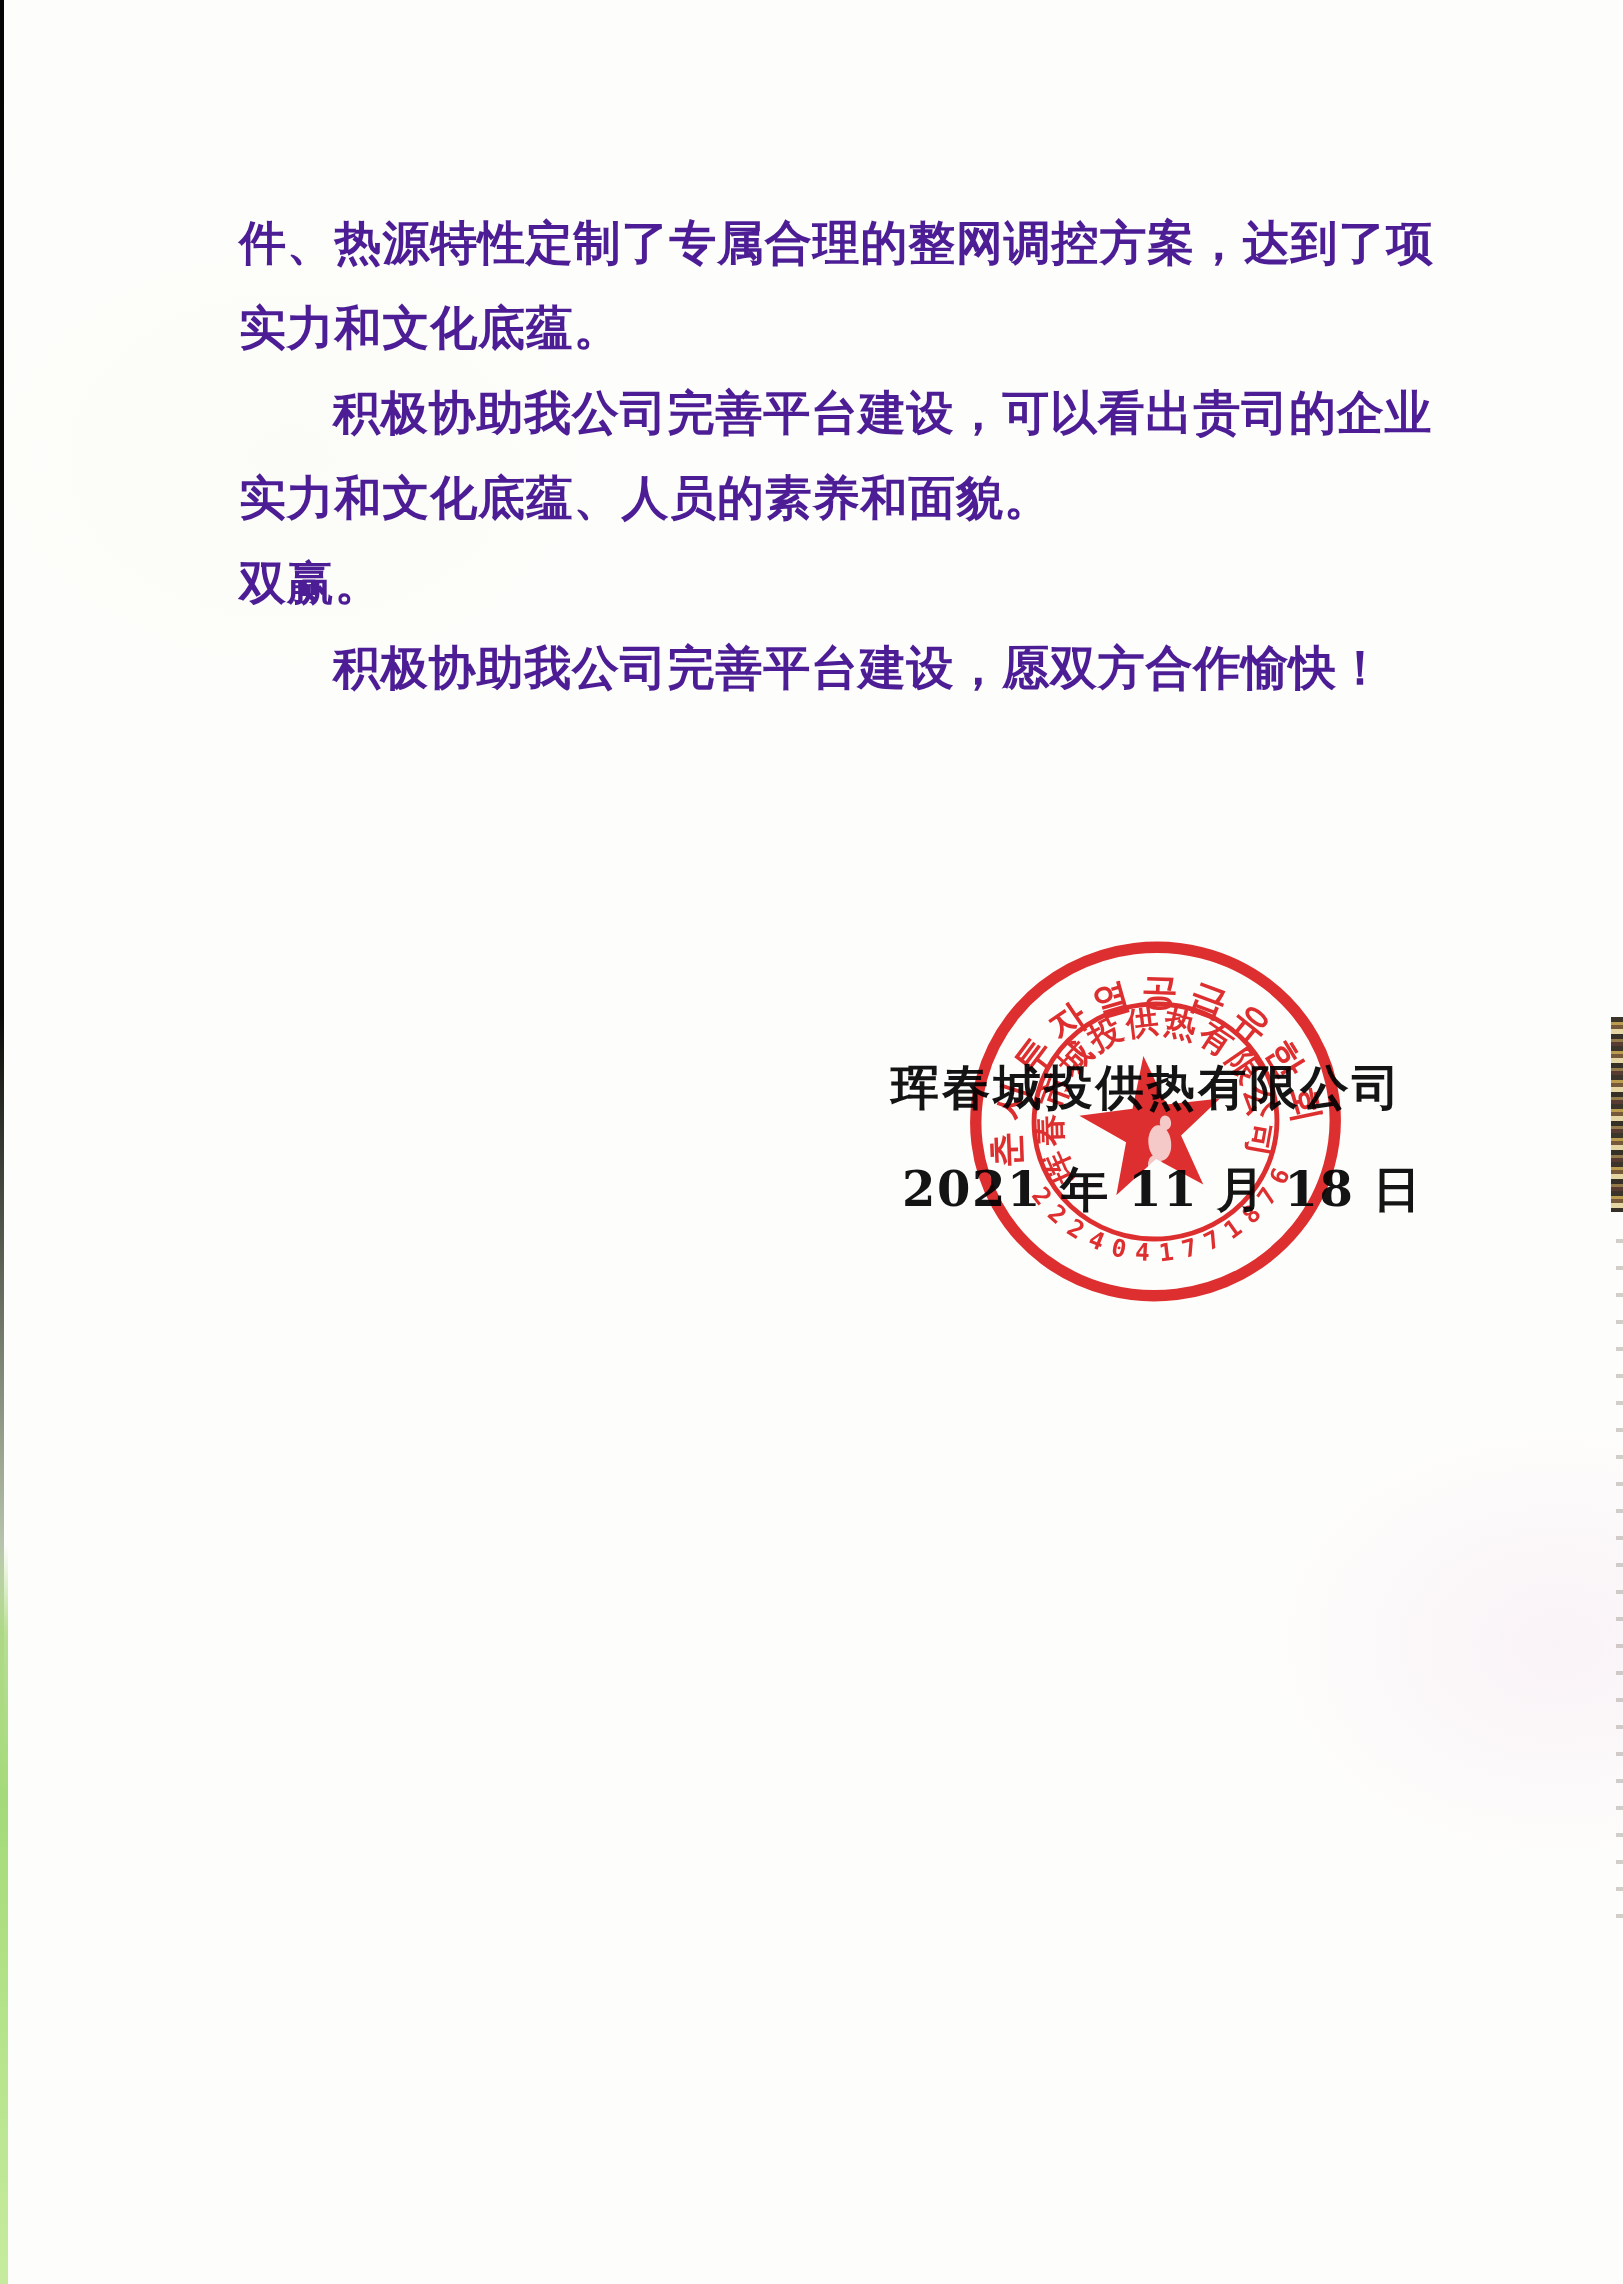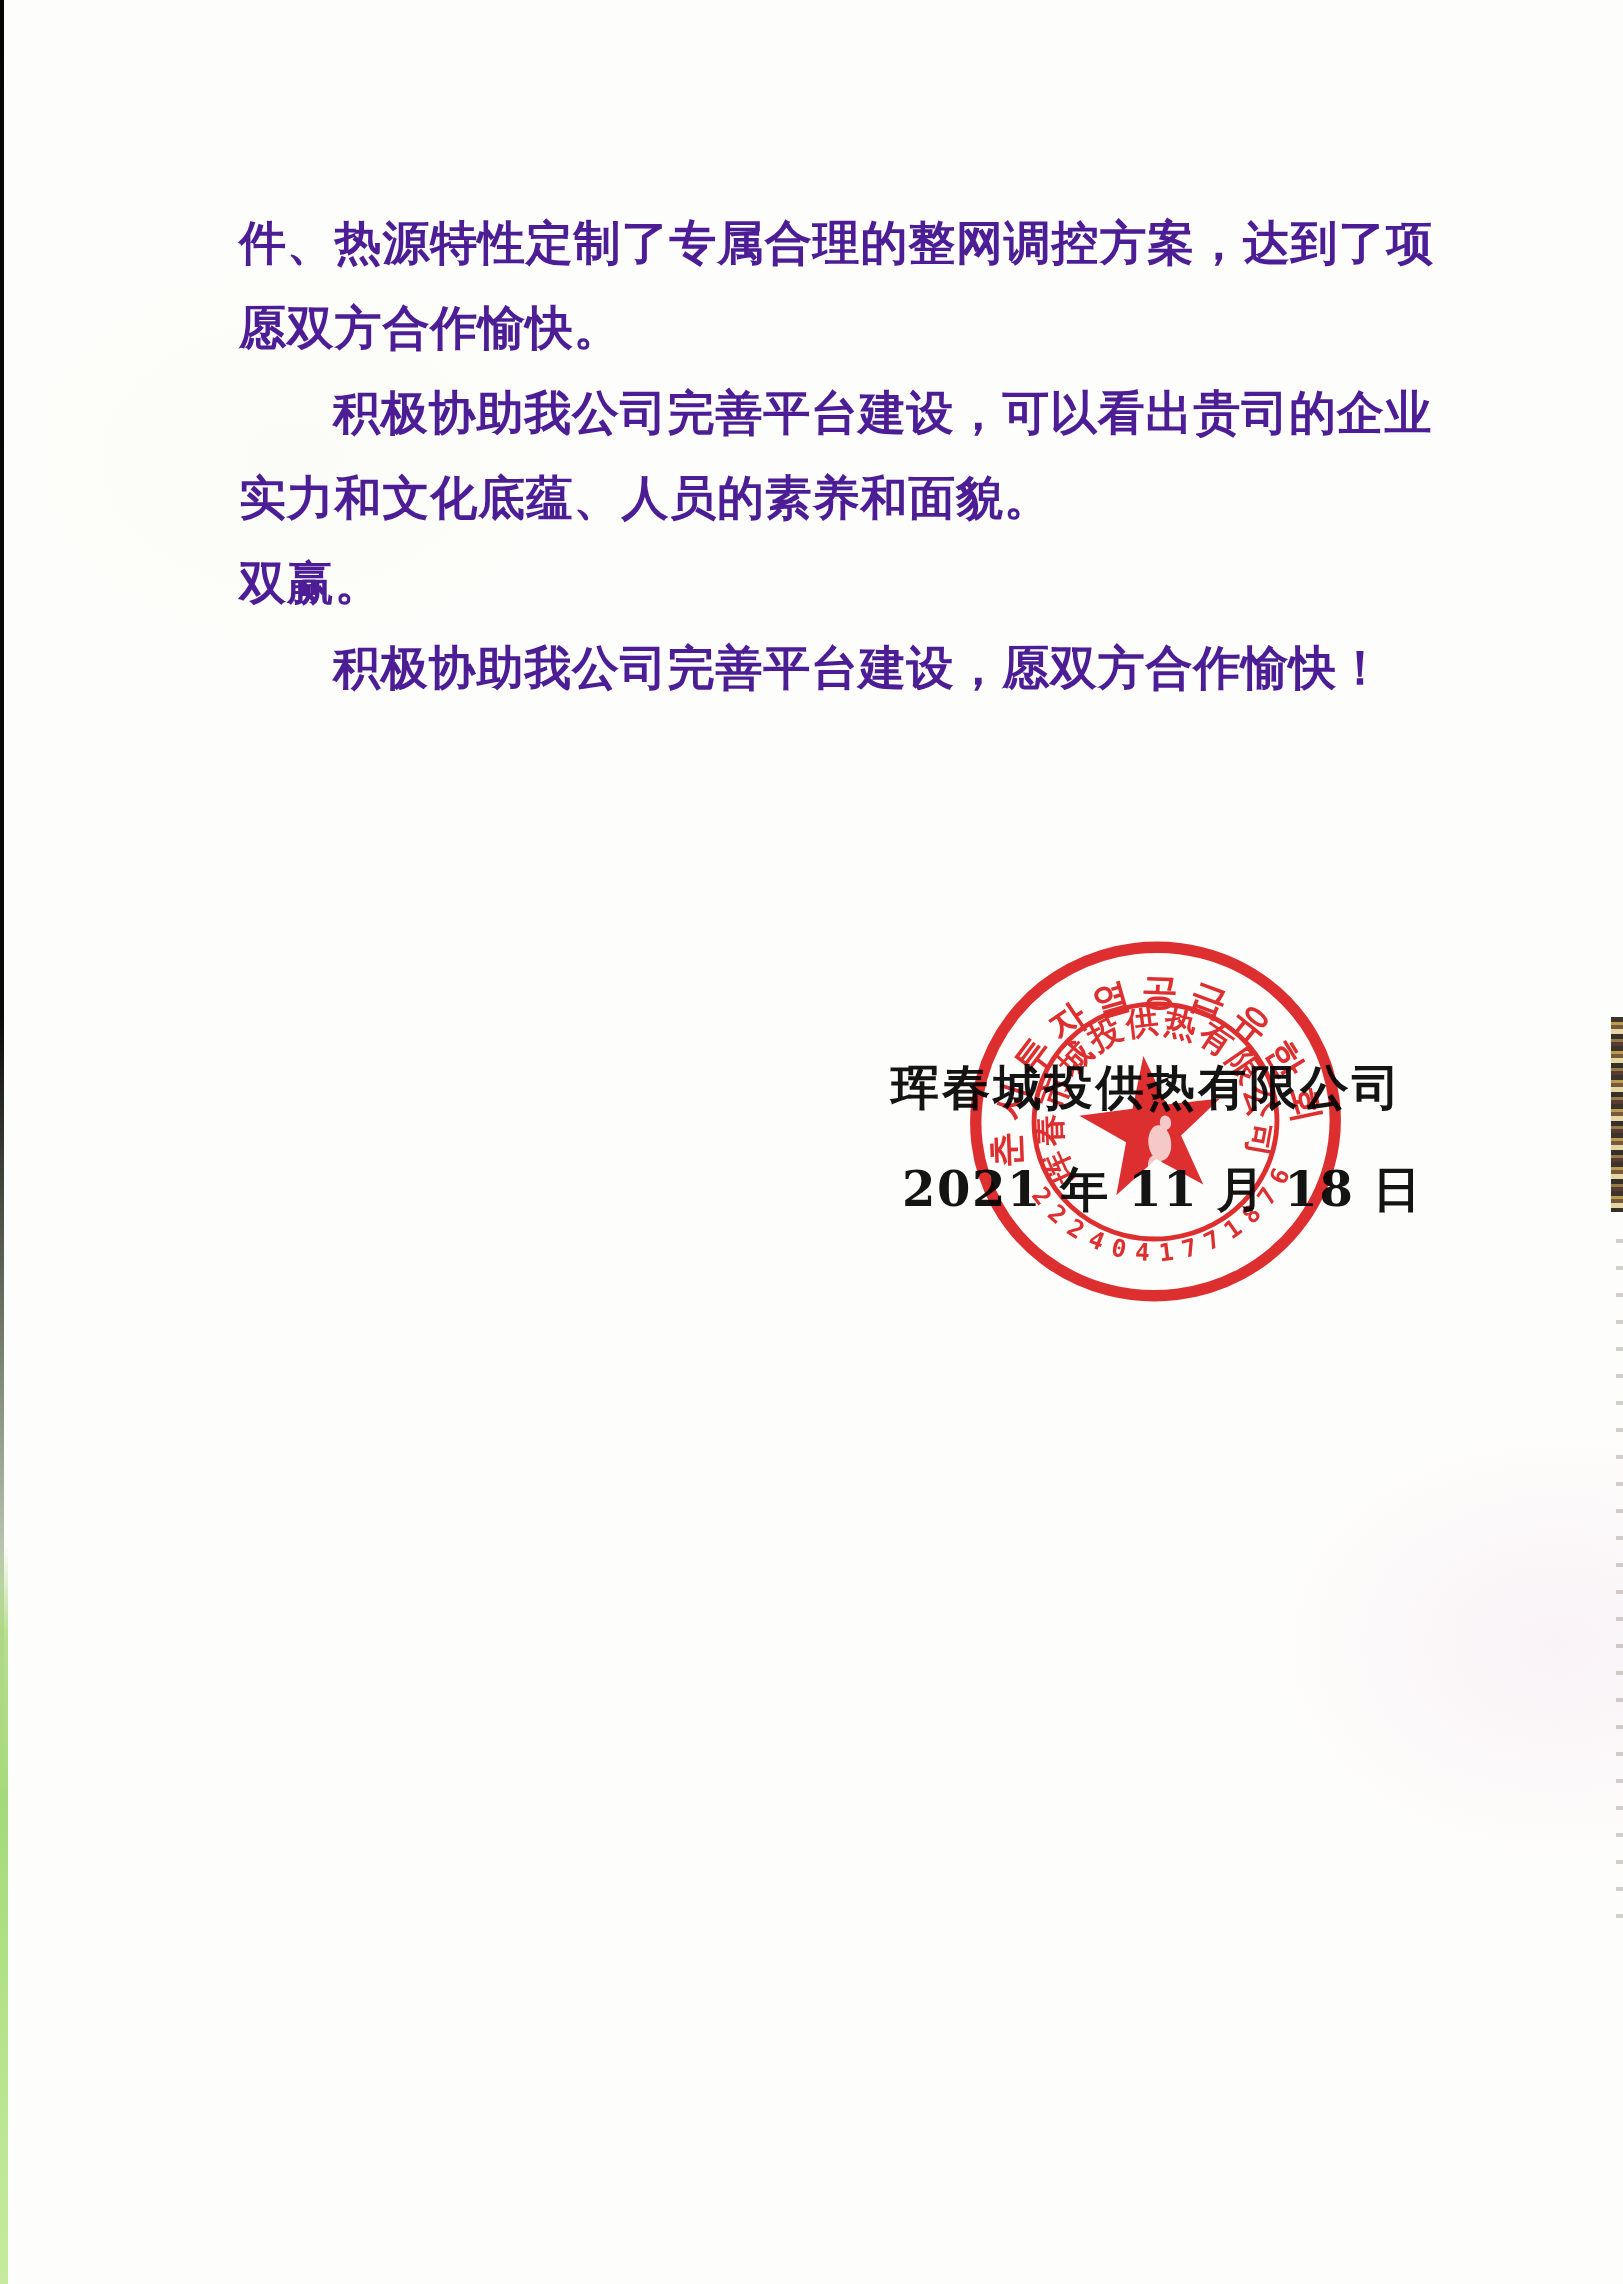--- a/index.html
+++ b/index.html
@@ -76,21 +76,21 @@
       rgba(110,100,90,0) 4px 27px);
   }
 </style>
 </head>
 <body>
 
 <div class="page">
 
   <div class="letter-body">
     <div class="body-line">件、热源特性定制了专属合理的整网调控方案，达到了项</div>
-    <div class="body-line">愿双方合作愉快。</div>
+    <div class="body-line">实力和文化底蕴。</div>
     <div class="body-line indent">积极协助我公司完善平台建设，可以看出贵司的企业</div>
     <div class="body-line">实力和文化底蕴、人员的素养和面貌。</div>
     <div class="body-line">双赢。</div>
     <div class="body-line indent">积极协助我公司完善平台建设，愿双方合作愉快！</div>
   </div>
 
   <div class="signature-block">
     <div class="company-name">珲春城投供热有限公司</div>
     <div class="signature-date">2021 年 11 月 18 日</div>
   </div>

